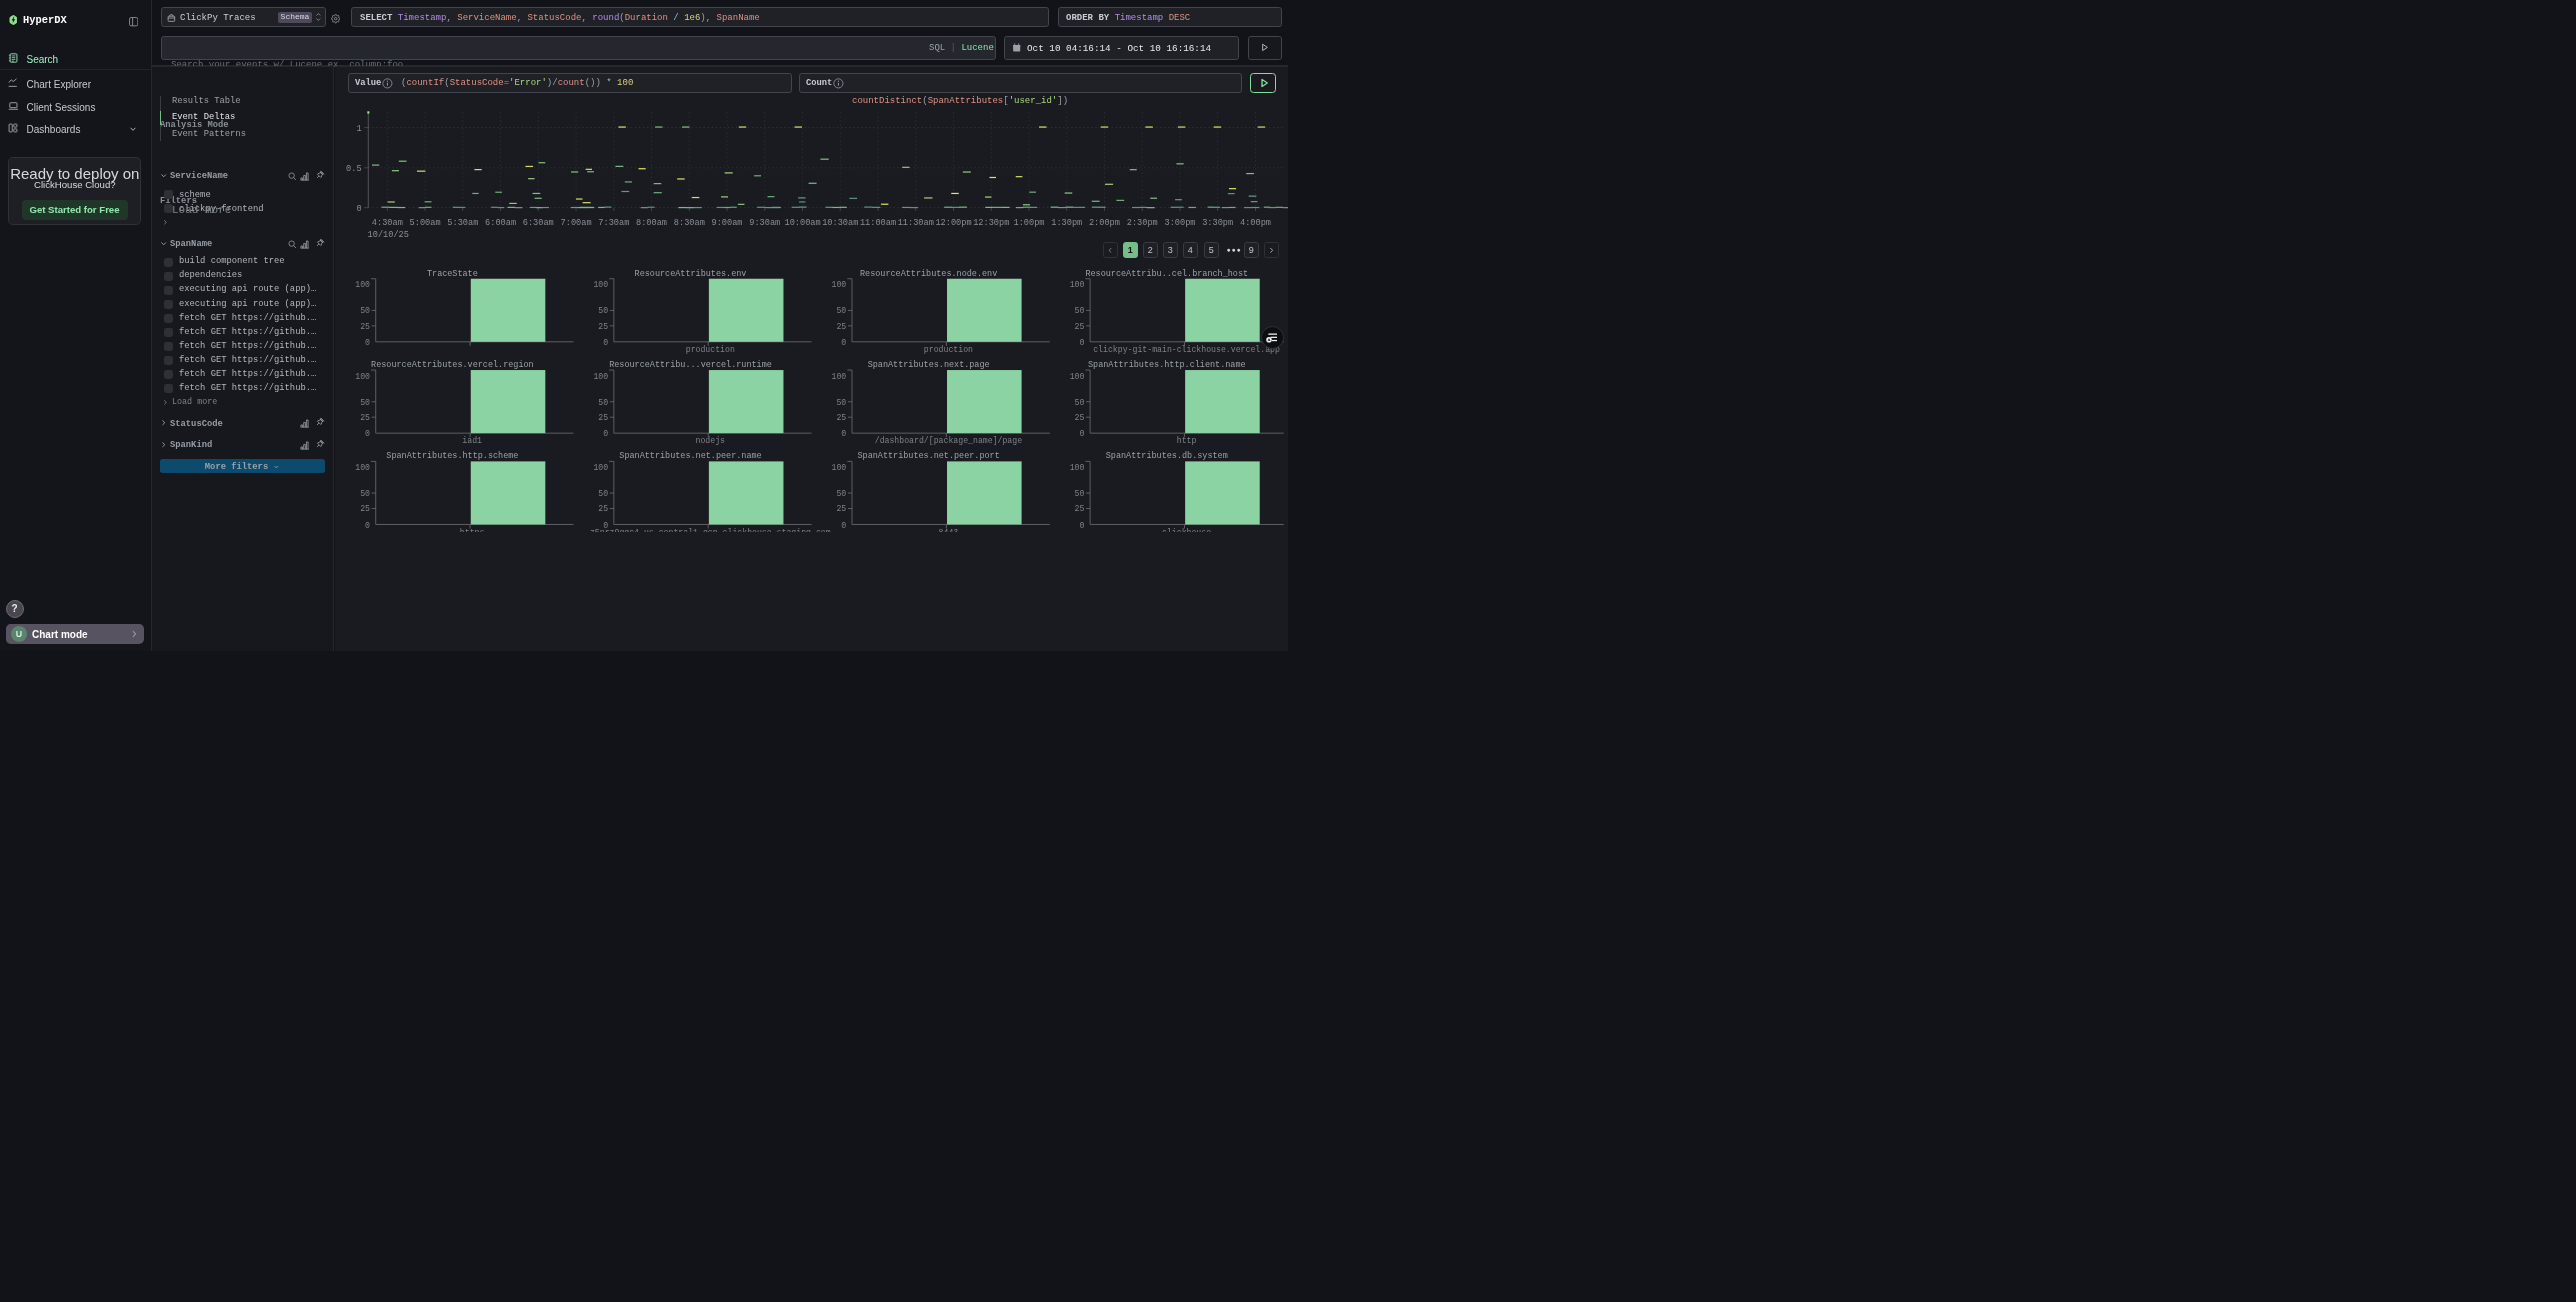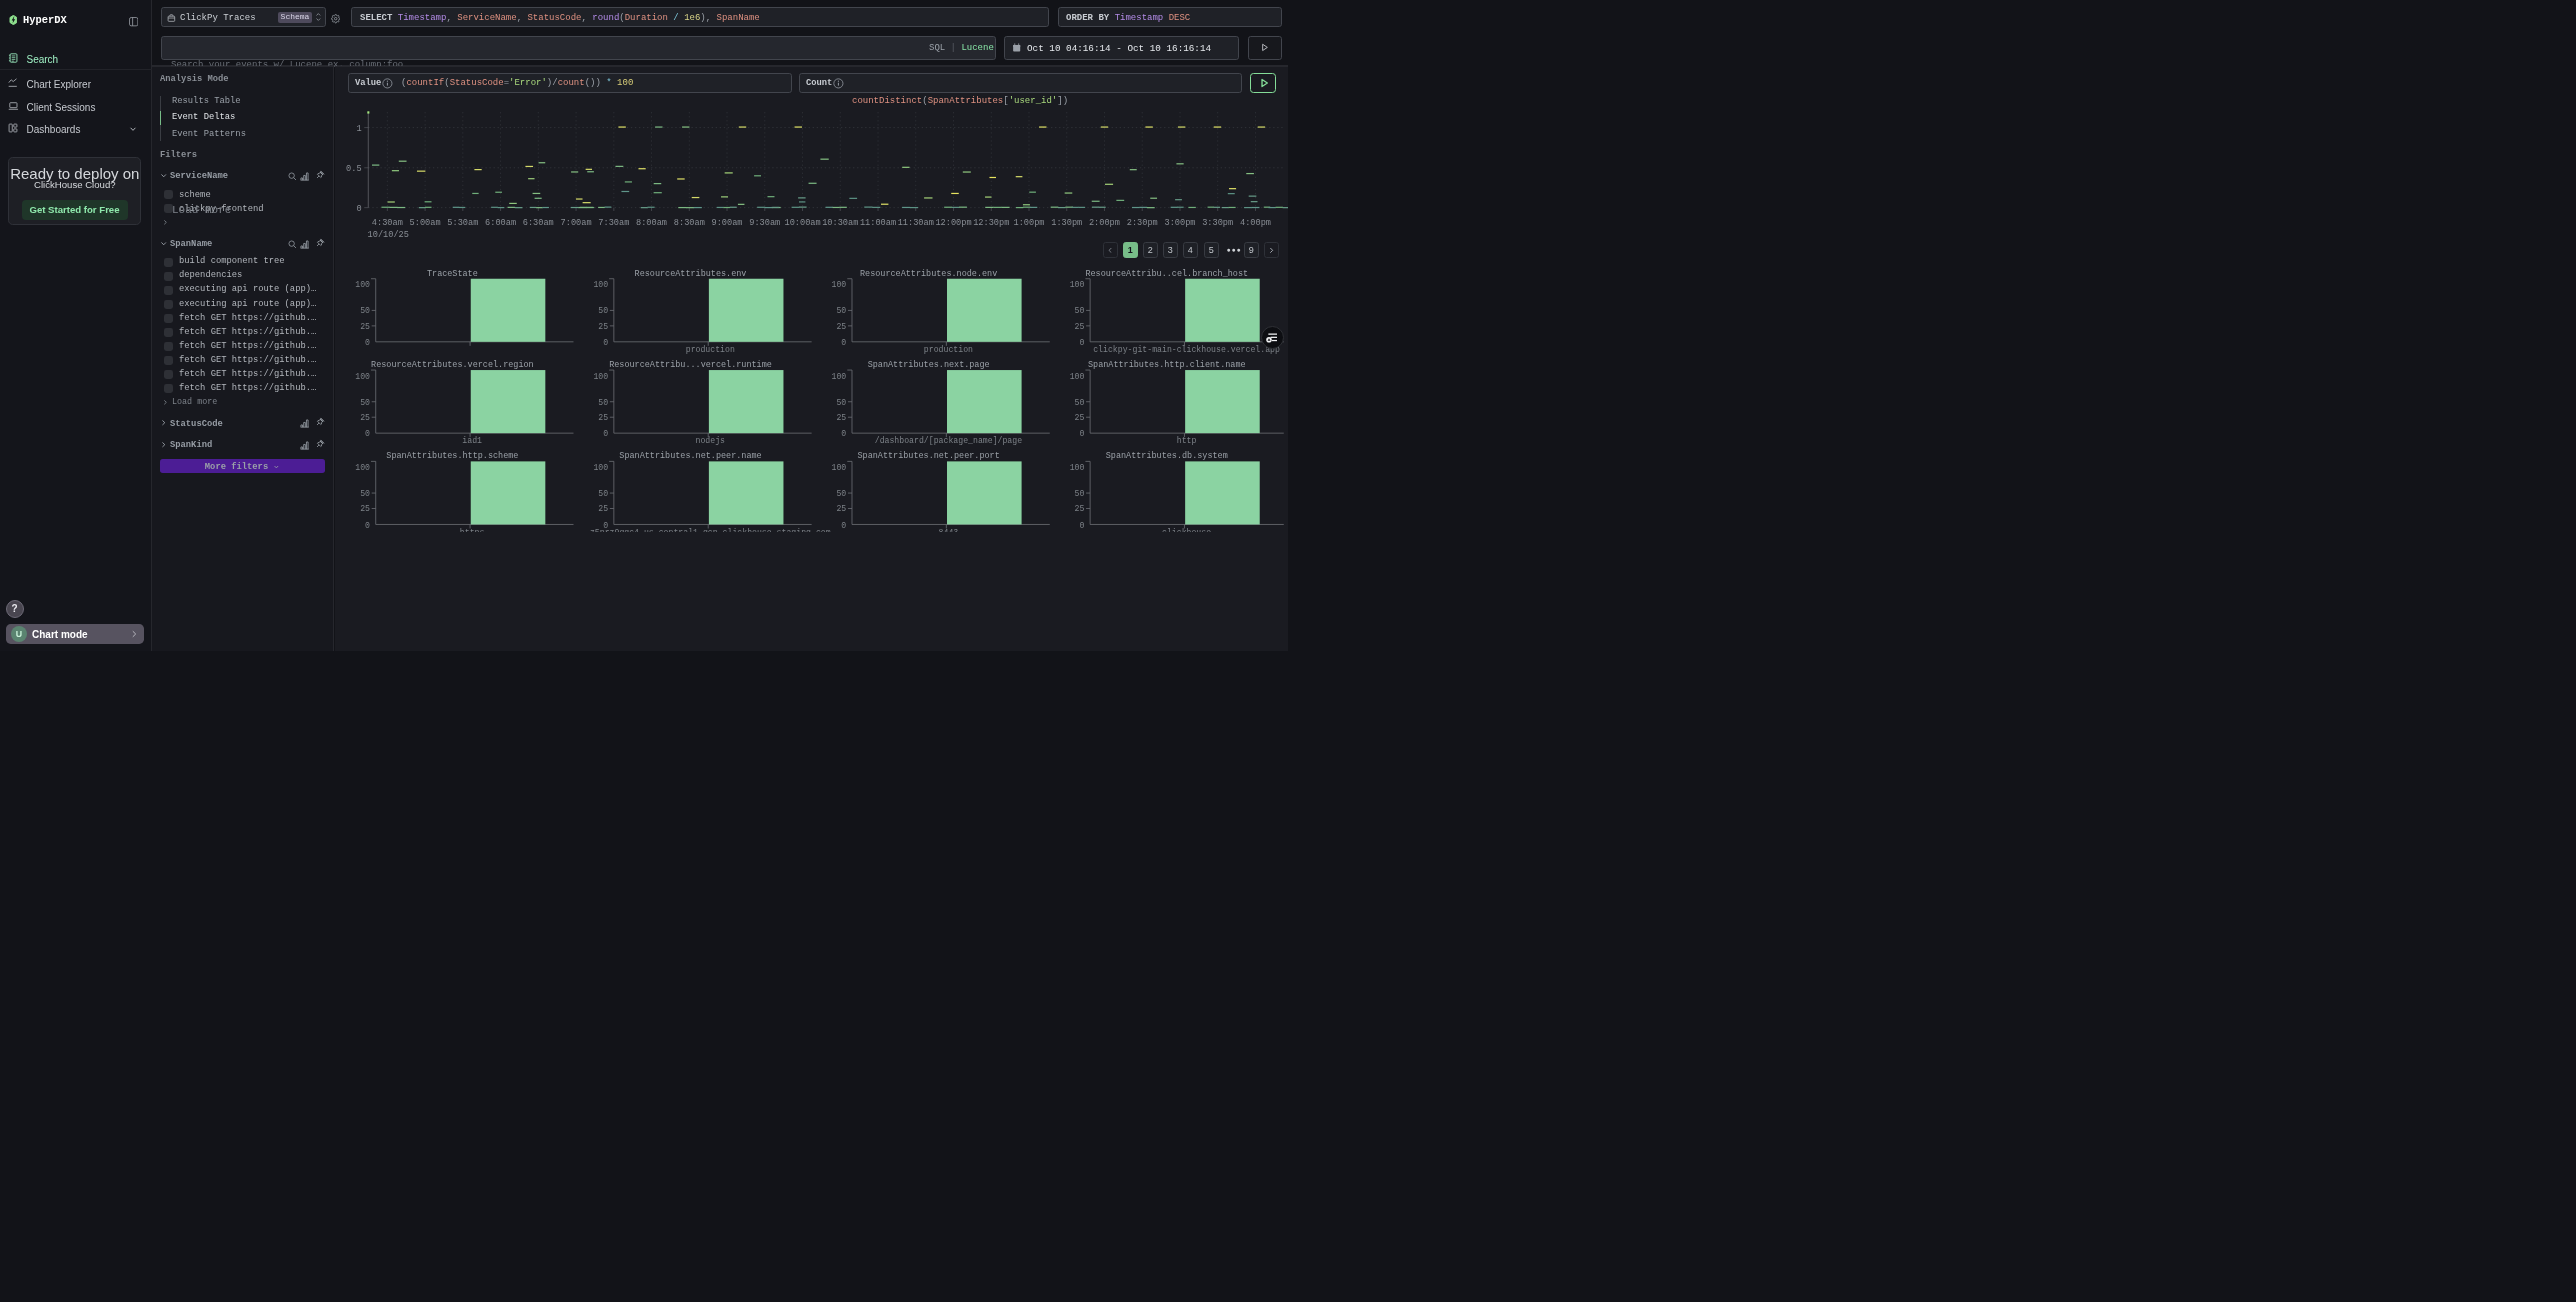--- a/index.html
+++ b/index.html
@@ -12,21 +12,21 @@
 .mlab { font:12.2px "Liberation Mono",monospace; fill:#7c8187; }
 .pbtn { position:absolute; top:0; width:14.5px; height:16px; background:#1e2026; border:0.7px solid #383b42;
   border-radius:2.7px; color:#c2c6cb; font:9px "Liberation Sans",sans-serif; display:flex; align-items:center; justify-content:center; }
 .pactive { background:#77bd88; border-color:#77bd88; color:#11131a; font-weight:bold; }
 .pnav { background:#1a1b21; border-color:#2e3138; }
 .nav { position:absolute; left:0; width:152px; height:22px; color:#c6c9cf; font:10px "Liberation Sans",sans-serif; }
 .nav .ic { position:absolute; left:8px; top:50%; transform:translateY(-50%); }
 .nav .tx { position:absolute; left:26.5px; top:50%; transform:translateY(-50%); }
 .fhead { position:absolute; font:bold 8.8px "Liberation Mono",monospace; color:#979da5; }
 .ftxt { position:absolute; font:8.8px "Liberation Mono",monospace; color:#b3b7bd; white-space:pre; }
-.seclab { position:absolute; font:bold 8.8px "Liberation Mono",monospace; color:#8a8f96; }
+.seclab { position:absolute; font:bold 8.8px "Liberation Mono",monospace; color:#8a8f96;margin-top:46px; }
 </style></head>
 <body>
 
 <div class="abs" style="left:152px;top:0;width:1136px;height:66px;background:#121318;border-bottom:0.7px solid #26272d"></div>
 
 <div class="box" style="left:161px;top:7.4px;width:165px;height:19.5px"></div>
 <div class="abs" style="left:167px;top:12.8px"><svg width="8.8" height="8.8" viewBox="0 0 24 24" fill="none" stroke="#b9bdc3" stroke-width="2">
       <path d="M3 6 h18 M3 10 h18" opacity="0"></path>
       <rect x="3" y="6" width="18" height="14" rx="2"></rect>
       <path d="M8 6 V4 a2 2 0 0 1 2-2 h4 a2 2 0 0 1 2 2 V6"></path>
@@ -228,21 +228,21 @@
       <path d="M1.5 13 V9.5 h2.6 V13 M5.9 13 V5.5 h2.6 V13 M10.3 13 V1.5 h2.6 V13 M1 13 h13"></path>
     </svg></div>
 <div class="abs" style="left:315px;top:439px"><svg width="10" height="10" viewBox="0 0 24 24" fill="none" stroke="#9aa0a8" stroke-width="1.9" stroke-linejoin="round" stroke-linecap="round">
       <g transform="rotate(45 12 12)">
         <path d="M12 16.5 v4.5"></path>
         <path d="M8.2 7.2 V11 l-2 1.8 V15 h11.6 v-2.2 L15.8 11 V7.2"></path>
         <path d="M7 4.5 h10 M8.2 7.2 h7.6" transform="translate(0,-0.4)"></path>
         <path d="M8.5 4.6 h7 v2.6 h-7 z"></path>
       </g>
     </svg></div>
-<div class="abs" style="left:160px;top:459px;width:165px;height:14px;background:#4c1d95;border-radius:2.7px;text-align:center">
+<div class="abs" style="left:160px;top:459px;width:165px;height:14px;background:#0c4a6e;border-radius:2.7px;text-align:center">
   <span class="mono" style="font-size:8.8px;font-weight:bold;color:#9aa0a8;line-height:14px">More filters <svg width="6.7" height="6" viewBox="0 0 12 12" fill="none" stroke="#9aa0a8" stroke-width="1.6" style="vertical-align:-0.7px">
         <path d="M2.4 4 L6 7.8 L9.6 4"></path>
       </svg></span></div>
 
 <div class="abs" style="left:335px;top:66px;width:953px;height:585px;background:#1a1b21;border-top:0.7px solid #26272d"></div>
 
 <div class="box" style="left:348px;top:73px;width:444px;height:20px;background:#1f2127"></div>
 <div class="abs mono" style="left:355px;top:78px;font-size:8.8px;font-weight:bold;color:#c8ccd2">Value</div>
 <svg class="abs" style="left:382px;top:78px" width="10.8" height="10.8" viewBox="0 0 17 17" fill="none" stroke="#9aa0a8" stroke-width="1.2">
     <circle cx="8.5" cy="8.5" r="7.2"></circle>

